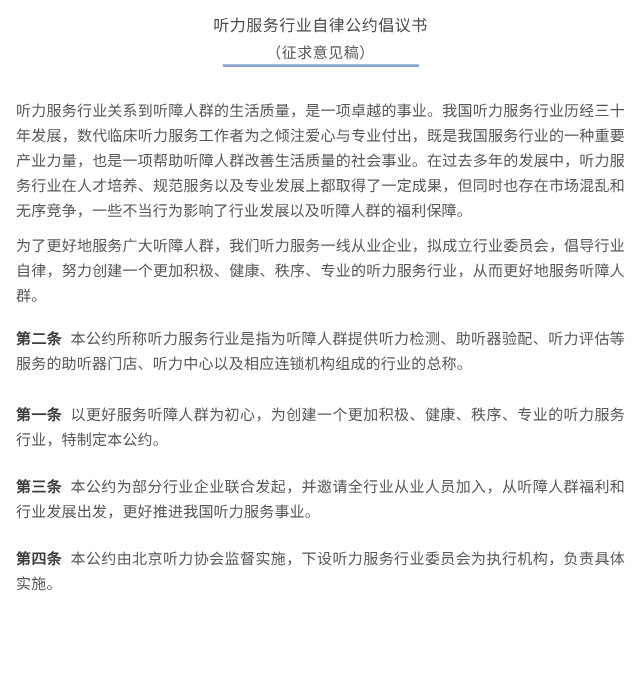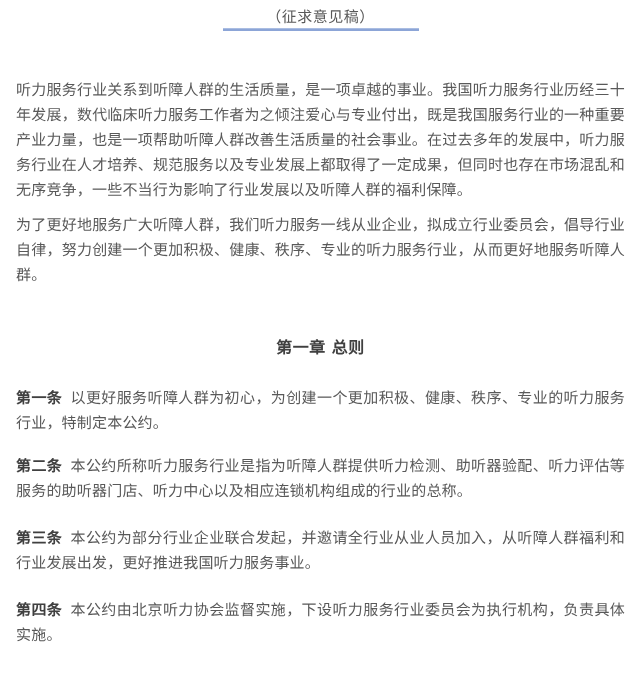--- a/index.html
+++ b/index.html
@@ -45,21 +45,21 @@
     border-top: 1px solid #aabde2;
   }
   .para {
     margin: 0;
     font-size: 15px;
     line-height: 25px;
     text-align: justify;
     letter-spacing: 0.2px;
     color: #595959;
   }
-  .para-intro-1 { margin-top: 47px; }
+  .para-intro-1 { margin-top: 32px; }
   .para-intro-2 { margin-top: 10px; }
   .chapter-heading {
     margin: 47px 0 0 0;
     text-align: center;
     font-size: 16px;
     line-height: 25px;
     font-weight: bold;
     color: #404040;
     letter-spacing: 0.5px;
   }
@@ -71,37 +71,37 @@
     font-weight: bold;
     color: #404040;
     margin-right: 0.55em;
   }
 </style>
 </head>
 <body>
 
 <div class="doc">
 
+  <div class="doc-title">听力服务行业自律公约倡议书</div>
 
   <div class="doc-subtitle">（征求意见稿）</div>
 
   <div class="title-divider"></div>
 
   <p class="para para-intro-1">听力服务行业关系到听障人群的生活质量，是一项卓越的事业。我国听力服务行业历经三十年发展，数代临床听力服务工作者为之倾注爱心与专业付出，既是我国服务行业的一种重要产业力量，也是一项帮助听障人群改善生活质量的社会事业。在过去多年的发展中，听力服务行业在人才培养、规范服务以及专业发展上都取得了一定成果，但同时也存在市场混乱和无序竞争，一些不当行为影响了行业发展以及听障人群的福利保障。</p>
 
   <p class="para para-intro-2">为了更好地服务广大听障人群，我们听力服务一线从业企业，拟成立行业委员会，倡导行业自律，努力创建一个更加积极、健康、秩序、专业的听力服务行业，从而更好地服务听障人群。</p>
 
-  <h2 class="chapter-heading">第一章 总则</h2>
+
+  <p class="para article-2">
+    <span class="article-label">第二条</span><span>本公约所称听力服务行业是指为听障人群提供听力检测、助听器验配、听力评估等服务的助听器门店、听力中心以及相应连锁机构组成的行业的总称。</span>
+  </p>
 
   <p class="para article-1">
     <span class="article-label">第一条</span><span>以更好服务听障人群为初心，为创建一个更加积极、健康、秩序、专业的听力服务行业，特制定本公约。</span>
-  </p>
-
-  <p class="para article-2">
-    <span class="article-label">第二条</span><span>本公约所称听力服务行业是指为听障人群提供听力检测、助听器验配、听力评估等服务的助听器门店、听力中心以及相应连锁机构组成的行业的总称。</span>
   </p>
 
   <p class="para article-3">
     <span class="article-label">第三条</span><span>本公约为部分行业企业联合发起，并邀请全行业从业人员加入，从听障人群福利和行业发展出发，更好推进我国听力服务事业。</span>
   </p>
 
   <p class="para article-4">
     <span class="article-label">第四条</span><span>本公约由北京听力协会监督实施，下设听力服务行业委员会为执行机构，负责具体实施。</span>
   </p>
 

